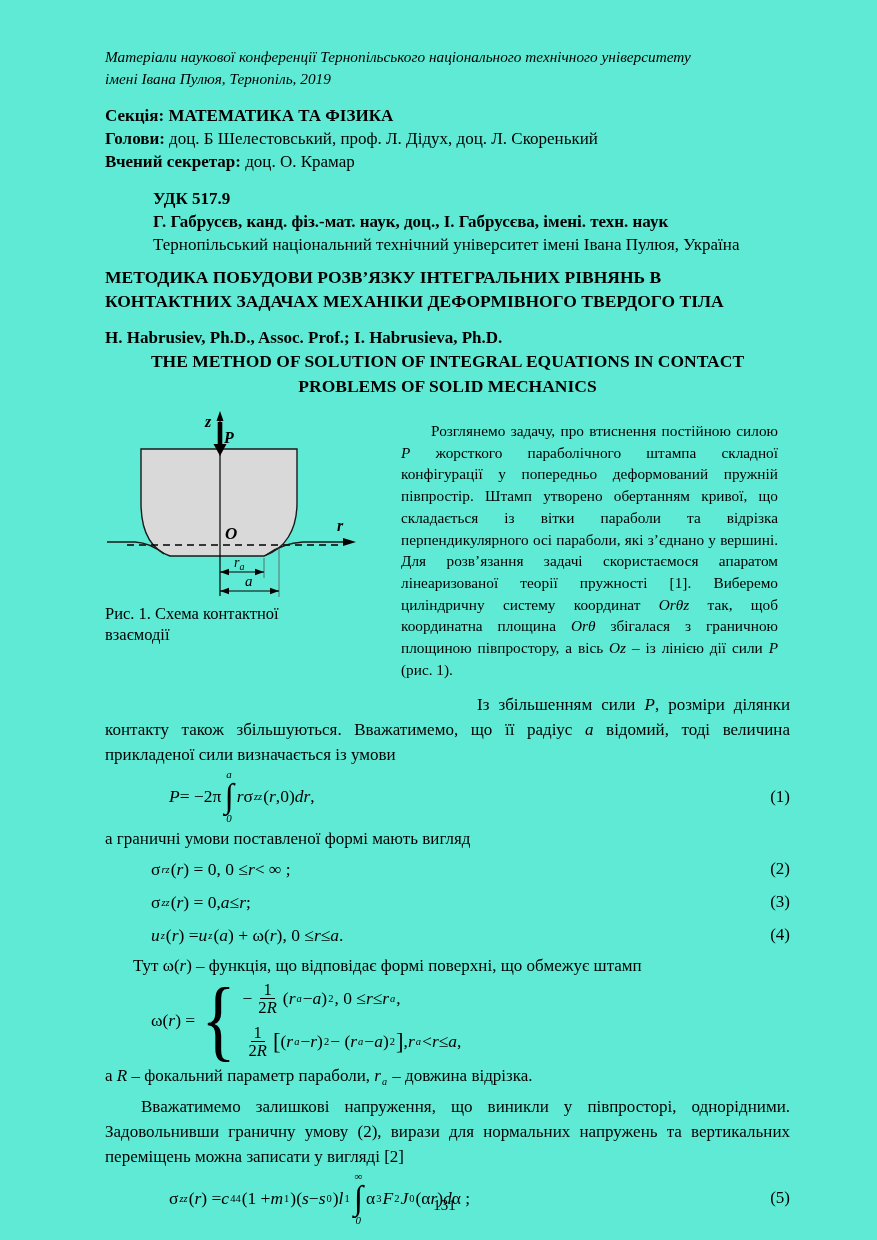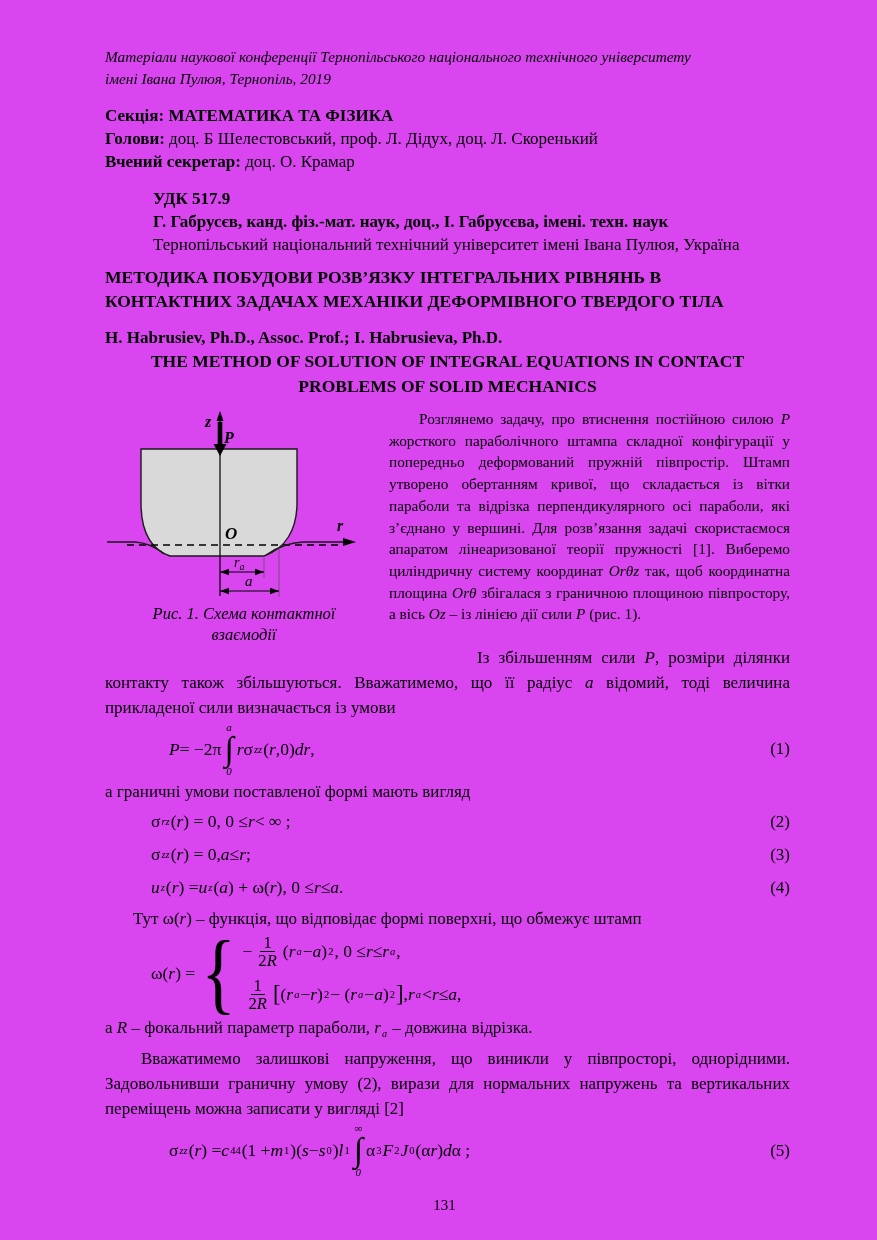--- a/index.html
+++ b/index.html
@@ -1,33 +1,33 @@
 <!DOCTYPE html>
 <html><head>
 <meta charset="utf-8">
 <style>
   html,body{margin:0;padding:0;background:#fff;}
   .page{
-    width:877px;height:1240px;position:relative;background:#d946ef;color:#000;
+    width:877px;height:1240px;position:relative;background:#5eead4;color:#000;
     box-sizing:border-box;padding:46px 87px 0 105px;overflow:hidden;
     font-family:"Liberation Serif", serif;font-size:17px;
   }
   .hdr{font-style:italic;font-size:15.3px;line-height:22px;}
   .sect{margin-top:14px;font-size:17px;line-height:23px;}
   .b{font-weight:bold;}
   .udc-block{margin-top:14px;font-size:17px;line-height:23px;margin-left:48px;}
   .title-ua{margin-top:9px;font-weight:bold;font-size:17.5px;line-height:24px;}
   .en-auth{margin-top:13px;font-weight:bold;font-size:17px;line-height:23px;}
   .title-en{text-align:center;font-weight:bold;font-size:17.5px;line-height:25px;}
   .fig-row{display:flex;margin-top:9px;}
   .fig-col{width:278px;flex:none;}
   .fig-col svg{display:block;margin-left:2px;}
-  .caption{font-style:italic;font-size:16.5px;line-height:21px;text-align:center;margin-top:3px;}
+  .caption{font-size:16.5px;line-height:21px;text-align:left;margin-top:3px;}
   .text-col{flex:1;padding-left:6px;font-size:15.3px;line-height:21.7px;text-align:justify;}
-  .text-col p{margin:0;text-indent:30px;}
+  .text-col p{margin:12px;text-indent:30px;}
   .body{margin:0;font-size:17px;line-height:25px;text-align:justify;}
   .p2{text-indent:372px;}
   .p4{text-indent:28px;}
   .p6{text-indent:36px;}
   .eq{display:flex;align-items:center;padding-left:46px;font-size:17.5px;margin:3px 0;}
   .eq-1{padding-left:64px;margin:2px 0;}
   .eq-row{min-height:30px;}
   .eq-body{display:inline-flex;align-items:center;white-space:nowrap;}
   .eq-num{margin-left:auto;font-size:17px;}
   

